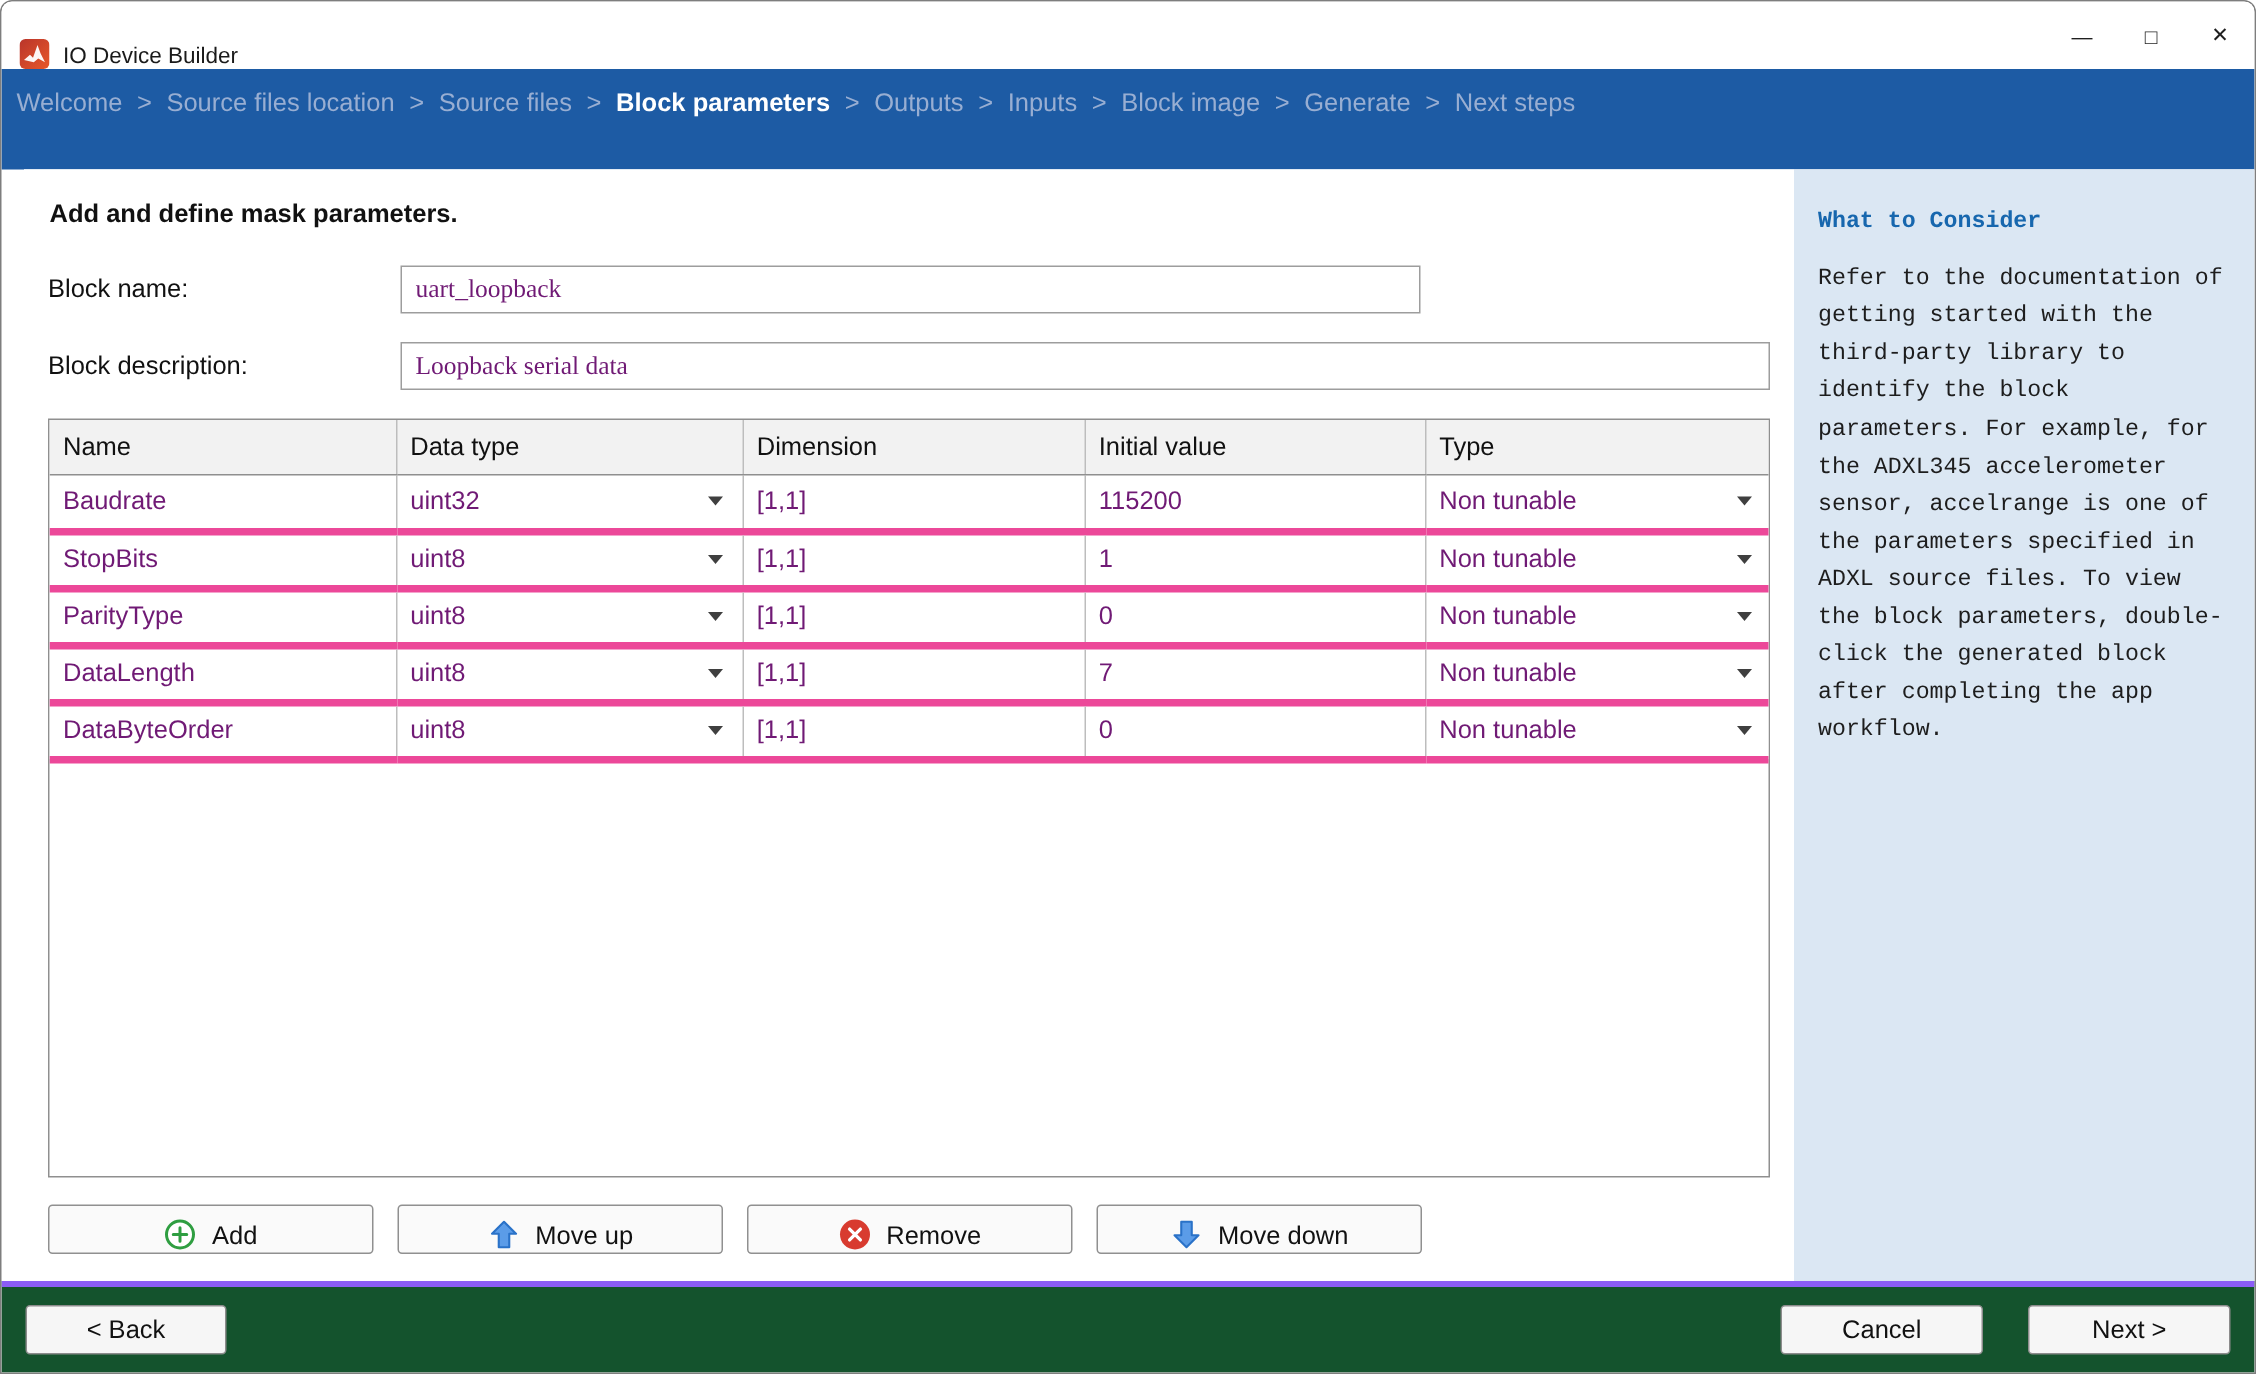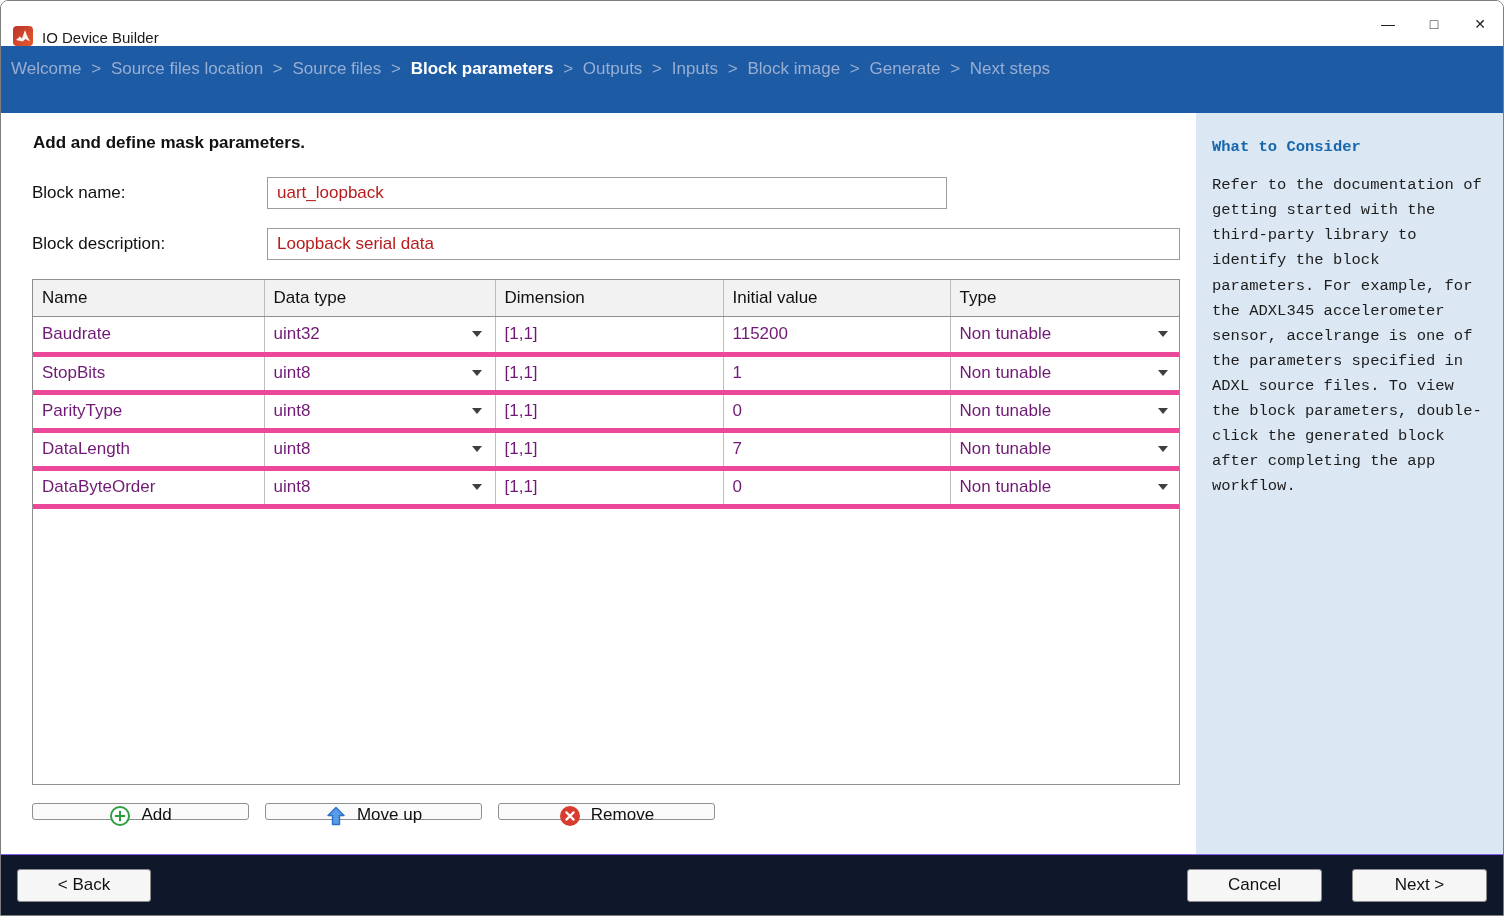--- a/index.html
+++ b/index.html
@@ -45,21 +45,21 @@
   
   .content-row { flex:1 1 auto; display:flex; min-height:0; background:#fff;margin-left:15px; }
   .main { width:1180px; flex:0 0 1180px; padding:14px 16px 0 16px; background:#fff; }
 
   .page-heading { font-size:17px; font-weight:bold; color:#111; margin:6px 0 24px 1px; }
 
   .form-row { display:flex; align-items:center; margin-bottom:19px; }
   .form-label { width:235px; font-size:17px; color:#111; }
   .text-input {
     height:32px; border:1px solid #9d9d9d; background:#fff;
-    font-size:17px; color:#b91c1c; padding:0 9px; font-family:Liberation Sans, sans-serif;
+    font-size:17px; color:#701a75; padding:0 9px; font-family:Liberation Serif, serif;
   }
   .name-input { width:680px; }
   .desc-input { width:913px; }
 
   
   .table-wrap {
     width:1148px; height:506px;
     border:1px solid #8f8f8f; overflow:hidden; margin-top:2px;
     background:#fff;
   }
@@ -81,39 +81,39 @@
   .chevron {
     width:0; height:0; flex:0 0 auto;
     border-left:5px solid transparent;
     border-right:5px solid transparent;
     border-top:6px solid #3f3f3f;
   }
 
   
   .actions { display:flex; gap:16px; margin-top:18px; }
   .action-btn {
-    width:217px; height:17px;
-    display:flex; align-items:flex-start; justify-content:center; gap:10px;
+    width:217px; height:33px;
+    display:flex; align-items:flex-end; justify-content:center; gap:10px;
     background:#fafafa; border:1px solid #909090; border-radius:3px;
     font-size:17px; color:#111; font-family:inherit;
   }
   .action-btn svg { flex:0 0 auto; }
 
   
   .sidebar {
     flex:1 1 auto; background:#dbe7f3;
     padding:22px 18px 0 16px;
     color:#1d1d1d; font-size:15.5px; line-height:1.62;font-family:Liberation Mono, monospace;
   }
   .sidebar .help-title { font-size:15.5px; font-weight:bold; color:#1767ae; margin:0 0 13px 0; }
   .sidebar p { margin:0 0 23px 0; }
 
   
   .footer {
-    flex:0 0 61px; background:#0f172a; border-top:1px solid #8b5cf6;
+    flex:0 0 61px; background:#14532d; border-top:4px solid #8b5cf6;
     display:flex; align-items:center; padding:0 16px;
   }
   .footer-btn {
     height:33px; background:#f6f6f6; border:1px solid #8c8c8c; border-radius:3px;
     font-size:17px; color:#111; font-family:inherit;
   }
   .back-btn { width:134px; }
   .cancel-btn { width:135px; margin-left:auto; }
   .next-btn { width:135px; margin-left:30px; }
 </style>
@@ -306,20 +306,28 @@
         </button>
         <button class="action-btn">
           <span style="display:flex;">
             <svg width="22" height="22" viewBox="0 0 22 22">
               <circle cx="11" cy="11" r="10" fill="#d83b2f"></circle>
               <path d="M7.4 7.4 L14.6 14.6 M14.6 7.4 L7.4 14.6" stroke="#ffffff" stroke-width="2.2" stroke-linecap="round"></path>
             </svg>
           </span>
           <span>Remove</span>
         </button>
+        <button class="action-btn">
+          <span style="display:flex;">
+            <svg width="22" height="22" viewBox="0 0 22 22">
+              <path d="M11 19.5 L3 11.5 H7.5 V2.5 H14.5 V11.5 H19 Z" fill="#5b9ce8" stroke="#2a72c8" stroke-width="1.4" stroke-linejoin="round"></path>
+            </svg>
+          </span>
+          <span>Move down</span>
+        </button>
       </div>
     </div>
 
     <aside class="sidebar">
       <div class="help-title">What to Consider</div>
       <p>Refer to the documentation of getting started with the third-party library to identify the block parameters. For example, for the ADXL345 accelerometer sensor, accelrange is one of the parameters specified in ADXL source files. To view the block parameters, double-click the generated block after completing the app workflow.</p>
     </aside>
 
   </div>
 

